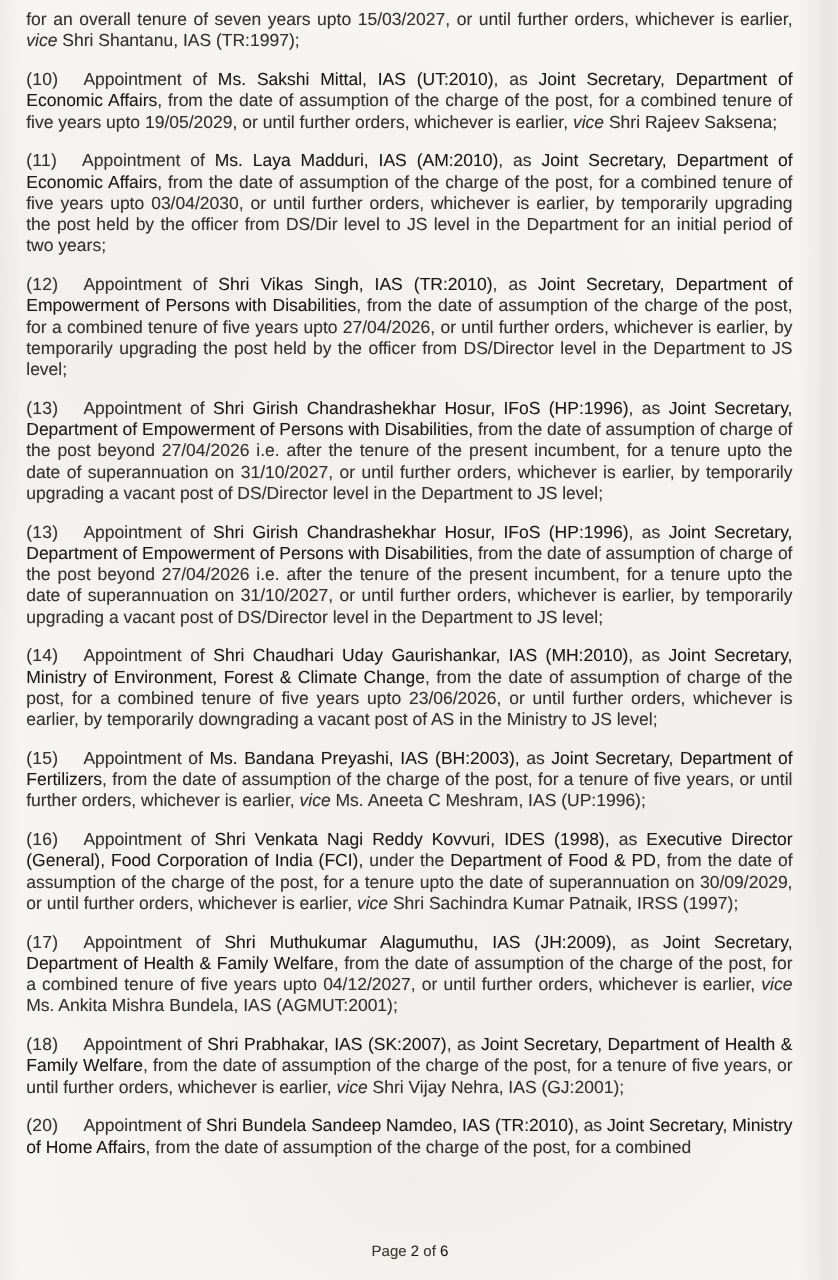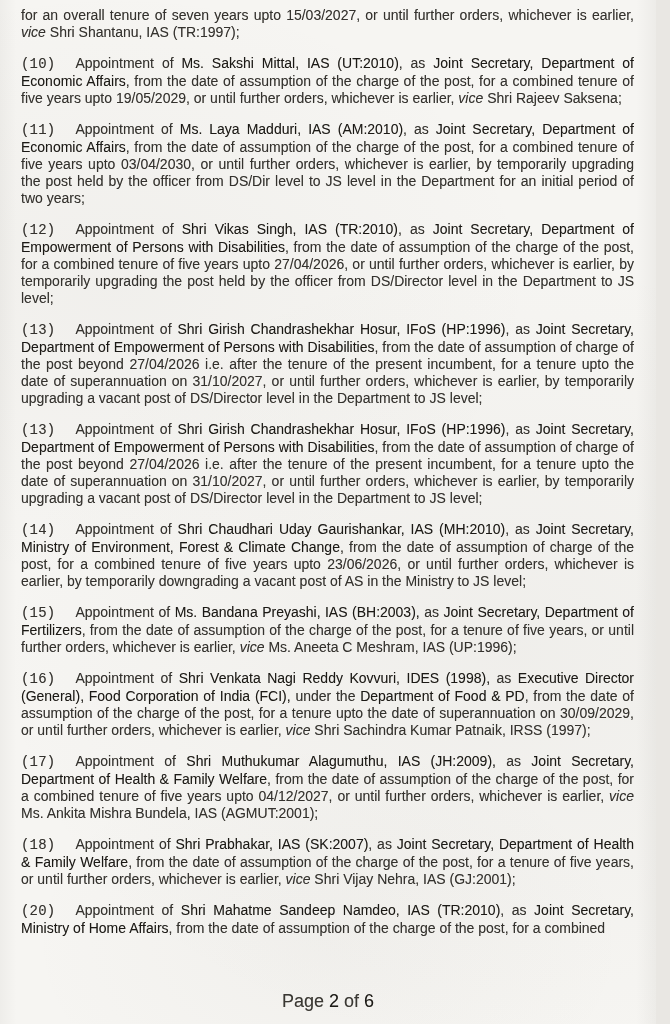--- a/index.html
+++ b/index.html
@@ -22,47 +22,47 @@
       radial-gradient(ellipse 300px 200px at 50% 92%, rgba(120,115,105,0.04), rgba(0,0,0,0)),
       linear-gradient(to right, rgba(90,85,78,0.05) 0%, rgba(0,0,0,0) 2.5%, rgba(0,0,0,0) 97%, rgba(90,85,78,0.06) 100%);
     color: var(--ink, #34322e);
     font-size: 14px;
     line-height: 17px;
     text-align: justify;
     overflow: hidden;
     text-shadow: 0 0 0.6px rgba(70,66,60,0.35);
   }
   .para { margin: 0 0 14px 0; }
-  .item-number { letter-spacing: 0.2px; font-family: Liberation Mono, monospace; }
+  .item-number { letter-spacing: 0.2px; }
   .num-gap { display: inline-block; width: 20px; }
   .b { font-weight: normal; color: var(--ink-bold, #1b1915); }
   .i { font-style: italic; }
   .footer {
     position: absolute;
     left: 0;
     right: 0;
     top: 993px;
     text-align: center;
-    font-size: 18px;
+    font-size: 12px;
     line-height: 17px;
     color: #3a3833;
   }
 </style>
 </head>
 <body>
 
 <div class="page" style="--paper: #f6f5f2; --ink: #34322e; --ink-bold: #1b1915;">
   <div class="doc-body">
       <p class="para"><span>for an overall tenure of seven years upto 15/03/2027, or until further orders, whichever is earlier, </span><span class="i">vice</span><span> Shri Shantanu, IAS (TR:1997);</span></p>
       <p class="para"><span class="item-number">(10)</span><span class="num-gap"></span><span>Appointment of </span><span class="b">Ms. Sakshi Mittal, IAS (UT:2010)</span><span>, as </span><span class="b">Joint Secretary, Department of Economic Affairs</span><span>, from the date of assumption of the charge of the post, for a combined tenure of five years upto 19/05/2029, or until further orders, whichever is earlier, </span><span class="i">vice</span><span> Shri Rajeev Saksena;</span></p>
       <p class="para"><span class="item-number">(11)</span><span class="num-gap"></span><span>Appointment of </span><span class="b">Ms. Laya Madduri, IAS (AM:2010)</span><span>, as </span><span class="b">Joint Secretary, Department of Economic Affairs</span><span>, from the date of assumption of the charge of the post, for a combined tenure of five years upto 03/04/2030, or until further orders, whichever is earlier, by temporarily upgrading the post held by the officer from DS/Dir level to JS level in the Department for an initial period of two years;</span></p>
       <p class="para"><span class="item-number">(12)</span><span class="num-gap"></span><span>Appointment of </span><span class="b">Shri Vikas Singh, IAS (TR:2010)</span><span>, as </span><span class="b">Joint Secretary, Department of Empowerment of Persons with Disabilities</span><span>, from the date of assumption of the charge of the post, for a combined tenure of five years upto 27/04/2026, or until further orders, whichever is earlier, by temporarily upgrading the post held by the officer from DS/Director level in the Department to JS level;</span></p>
       <p class="para"><span class="item-number">(13)</span><span class="num-gap"></span><span>Appointment of </span><span class="b">Shri Girish Chandrashekhar Hosur, IFoS (HP:1996)</span><span>, as </span><span class="b">Joint Secretary, Department of Empowerment of Persons with Disabilities</span><span>, from the date of assumption of charge of the post beyond 27/04/2026 i.e. after the tenure of the present incumbent, for a tenure upto the date of superannuation on 31/10/2027, or until further orders, whichever is earlier, by temporarily upgrading a vacant post of DS/Director level in the Department to JS level;</span></p>
       <p class="para"><span class="item-number">(13)</span><span class="num-gap"></span><span>Appointment of </span><span class="b">Shri Girish Chandrashekhar Hosur, IFoS (HP:1996)</span><span>, as </span><span class="b">Joint Secretary, Department of Empowerment of Persons with Disabilities</span><span>, from the date of assumption of charge of the post beyond 27/04/2026 i.e. after the tenure of the present incumbent, for a tenure upto the date of superannuation on 31/10/2027, or until further orders, whichever is earlier, by temporarily upgrading a vacant post of DS/Director level in the Department to JS level;</span></p>
       <p class="para"><span class="item-number">(14)</span><span class="num-gap"></span><span>Appointment of </span><span class="b">Shri Chaudhari Uday Gaurishankar, IAS (MH:2010)</span><span>, as </span><span class="b">Joint Secretary, Ministry of Environment, Forest &amp; Climate Change</span><span>, from the date of assumption of charge of the post, for a combined tenure of five years upto 23/06/2026, or until further orders, whichever is earlier, by temporarily downgrading a vacant post of AS in the Ministry to JS level;</span></p>
       <p class="para"><span class="item-number">(15)</span><span class="num-gap"></span><span>Appointment of </span><span class="b">Ms. Bandana Preyashi, IAS (BH:2003),</span><span> as </span><span class="b">Joint Secretary, Department of Fertilizers</span><span>, from the date of assumption of the charge of the post, for a tenure of five years, or until further orders, whichever is earlier, </span><span class="i">vice</span><span> Ms. Aneeta C Meshram, IAS (UP:1996);</span></p>
       <p class="para"><span class="item-number">(16)</span><span class="num-gap"></span><span>Appointment of </span><span class="b">Shri Venkata Nagi Reddy Kovvuri, IDES (1998),</span><span> as </span><span class="b">Executive Director (General), Food Corporation of India (FCI),</span><span> under the </span><span class="b">Department of Food &amp; PD</span><span>, from the date of assumption of the charge of the post, for a tenure upto the date of superannuation on 30/09/2029, or until further orders, whichever is earlier, </span><span class="i">vice</span><span> Shri Sachindra Kumar Patnaik, IRSS (1997);</span></p>
       <p class="para"><span class="item-number">(17)</span><span class="num-gap"></span><span>Appointment of </span><span class="b">Shri Muthukumar Alagumuthu, IAS (JH:2009),</span><span> as </span><span class="b">Joint Secretary, Department of Health &amp; Family Welfare</span><span>, from the date of assumption of the charge of the post, for a combined tenure of five years upto 04/12/2027, or until further orders, whichever is earlier, </span><span class="i">vice</span><span> Ms. Ankita Mishra Bundela, IAS (AGMUT:2001);</span></p>
       <p class="para"><span class="item-number">(18)</span><span class="num-gap"></span><span>Appointment of </span><span class="b">Shri Prabhakar, IAS (SK:2007)</span><span>, as </span><span class="b">Joint Secretary, Department of Health &amp; Family Welfare</span><span>, from the date of assumption of the charge of the post, for a tenure of five years, or until further orders, whichever is earlier, </span><span class="i">vice</span><span> Shri Vijay Nehra, IAS (GJ:2001);</span></p>
-      <p class="para"><span class="item-number">(20)</span><span class="num-gap"></span><span>Appointment of </span><span class="b">Shri Mahatme Sandeep Namdeo, IAS (TR:2010)</span><span>, as </span><span class="b">Joint Secretary, Ministry of Home Affairs</span><span>, from the date of assumption of the charge of the post, for a combined</span></p>
+      <p class="para"><span class="item-number">(20)</span><span class="num-gap"></span><span>Appointment of </span><span class="b">Shri Bundela Sandeep Namdeo, IAS (TR:2010)</span><span>, as </span><span class="b">Joint Secretary, Ministry of Home Affairs</span><span>, from the date of assumption of the charge of the post, for a combined</span></p>
     </div>
   <div class="footer"><span>Page </span><span class="b">2</span><span> of </span><span class="b">6</span></div>
 </div>
 
 </body></html>

